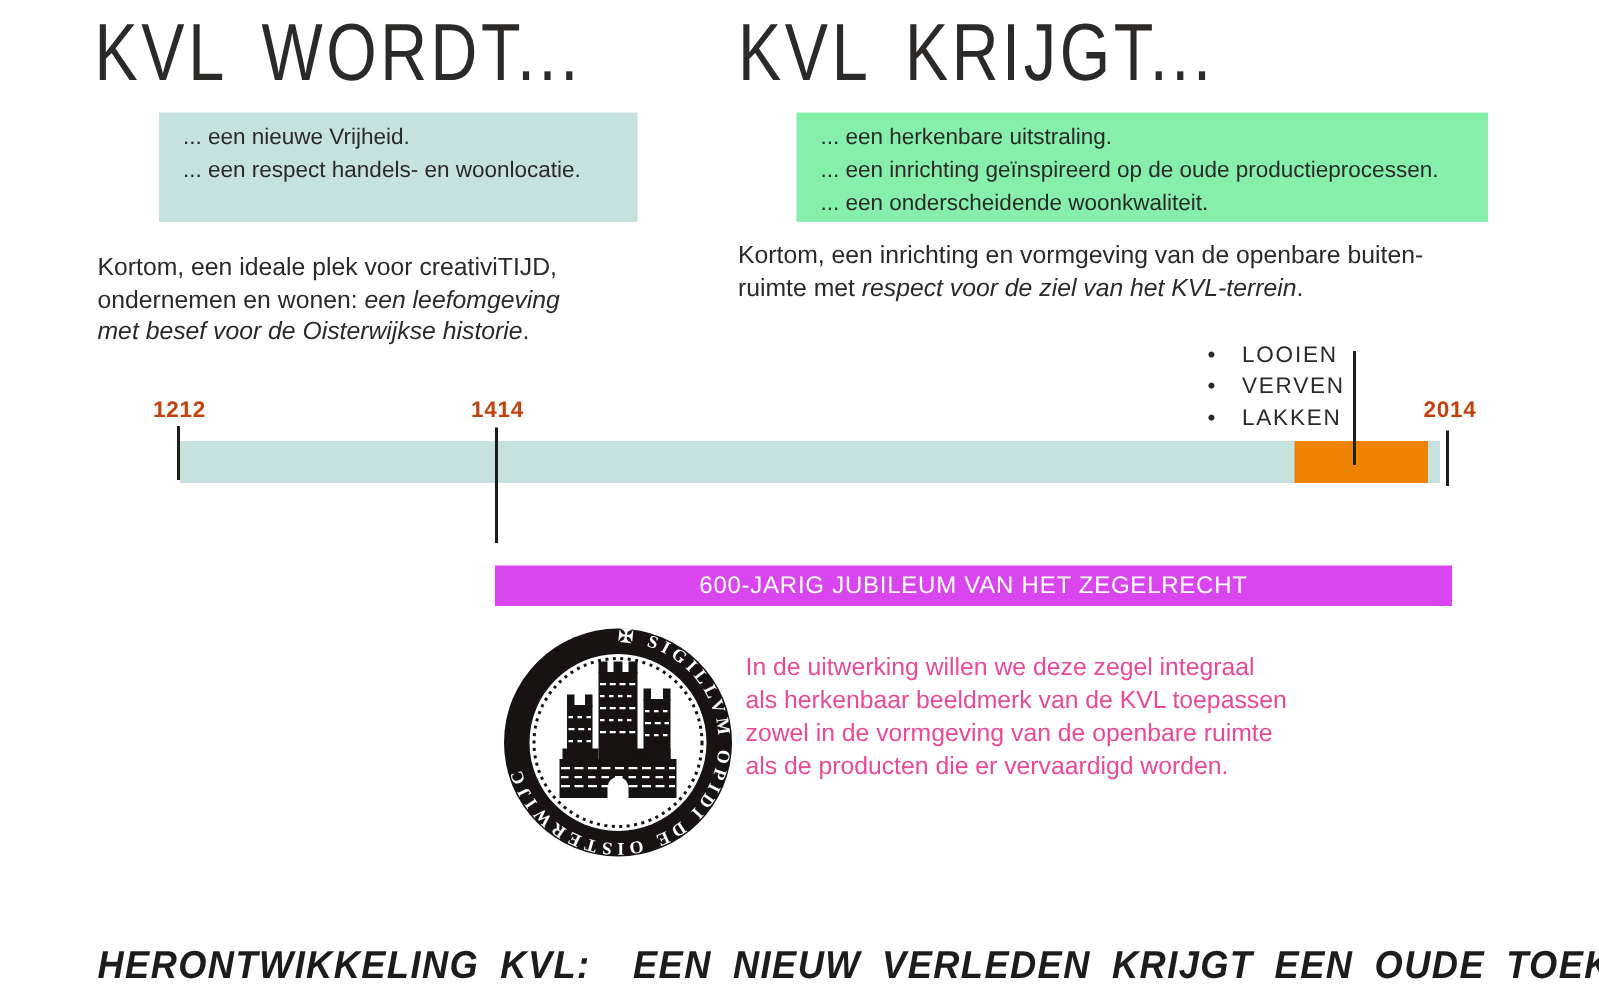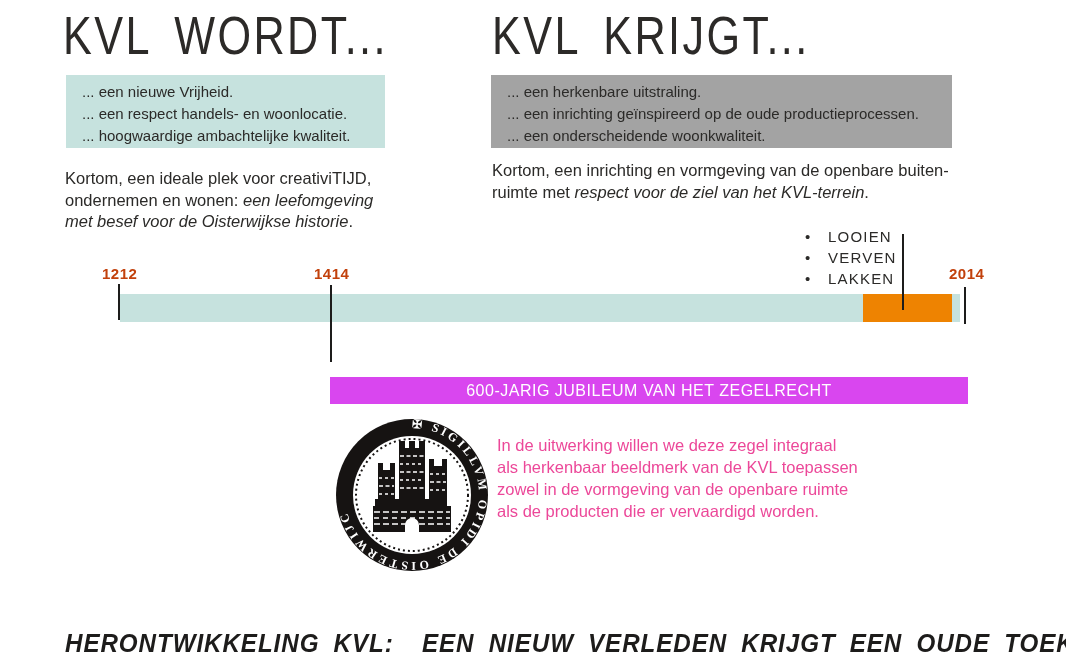--- a/index.html
+++ b/index.html
@@ -7,23 +7,23 @@
     position:relative;width:1066px;height:662px;background:#ffffff;overflow:hidden;
     font-family:"Liberation Sans",sans-serif;color:#2b2a28;
   }
   .abs{position:absolute;}
   
   .big-heading{
     margin:0;font-weight:400;font-size:54px;letter-spacing:3px;word-spacing:12px;
     color:#2c2a28;transform:scaleX(0.80);transform-origin:top left;white-space:nowrap;
   }
   
-  .statement-box{padding:6px 12px 0 16px;box-sizing:border-box;}
+  .statement-box{padding:6px 12px 0 16px;box-sizing:border-box;margin-left:40px;}
   .box-teal{background:#c6e2de;}
-  .box-orange{background:#a3a3a3;}
+  .box-orange{background:#86efac;}
   .statement-box .ln{display:block;font-size:15px;line-height:22px;white-space:nowrap;color:#2b2a28;}
   
   .para{margin:0;font-size:16.5px;line-height:21.5px;color:#2b2a28;}
   .para em{font-style:italic;}
   
   .bar{height:28px;}
   .bar-teal{background:#c6e2de;}
   .bar-orange{background:#ee8301;}
   .tick{width:2px;background:#1d1c1b;}
   .year{font-size:15px;font-weight:bold;letter-spacing:0.5px;color:#c2410c;white-space:nowrap;}
@@ -47,21 +47,20 @@
 <body>
 
 <div id="canvas">
 
   <h1 class="big-heading abs" style="left:63px;top:4px;">KVL WORDT...</h1>
   <h1 class="big-heading abs" style="left:492px;top:4px;">KVL KRIJGT...</h1>
 
   <div class="statement-box box-teal abs" style="left:66px;top:75px;width:319px;height:73px;">
     <span class="ln">... een nieuwe Vrijheid.</span>
     <span class="ln">... een respect handels- en woonlocatie.</span>
-    <span class="ln">... hoogwaardige ambachtelijke kwaliteit.</span>
   </div>
 
   <div class="statement-box box-orange abs" style="left:491px;top:75px;width:461px;height:73px;">
     <span class="ln">... een herkenbare uitstraling.</span>
     <span class="ln">... een inrichting geïnspireerd op de oude productieprocessen.</span>
     <span class="ln">... een onderscheidende woonkwaliteit.</span>
   </div>
 
   <p class="para abs" style="left:65px;top:168px;width:345px;">
     <span>Kortom, een ideale plek voor creativiTIJD,</span><br>

